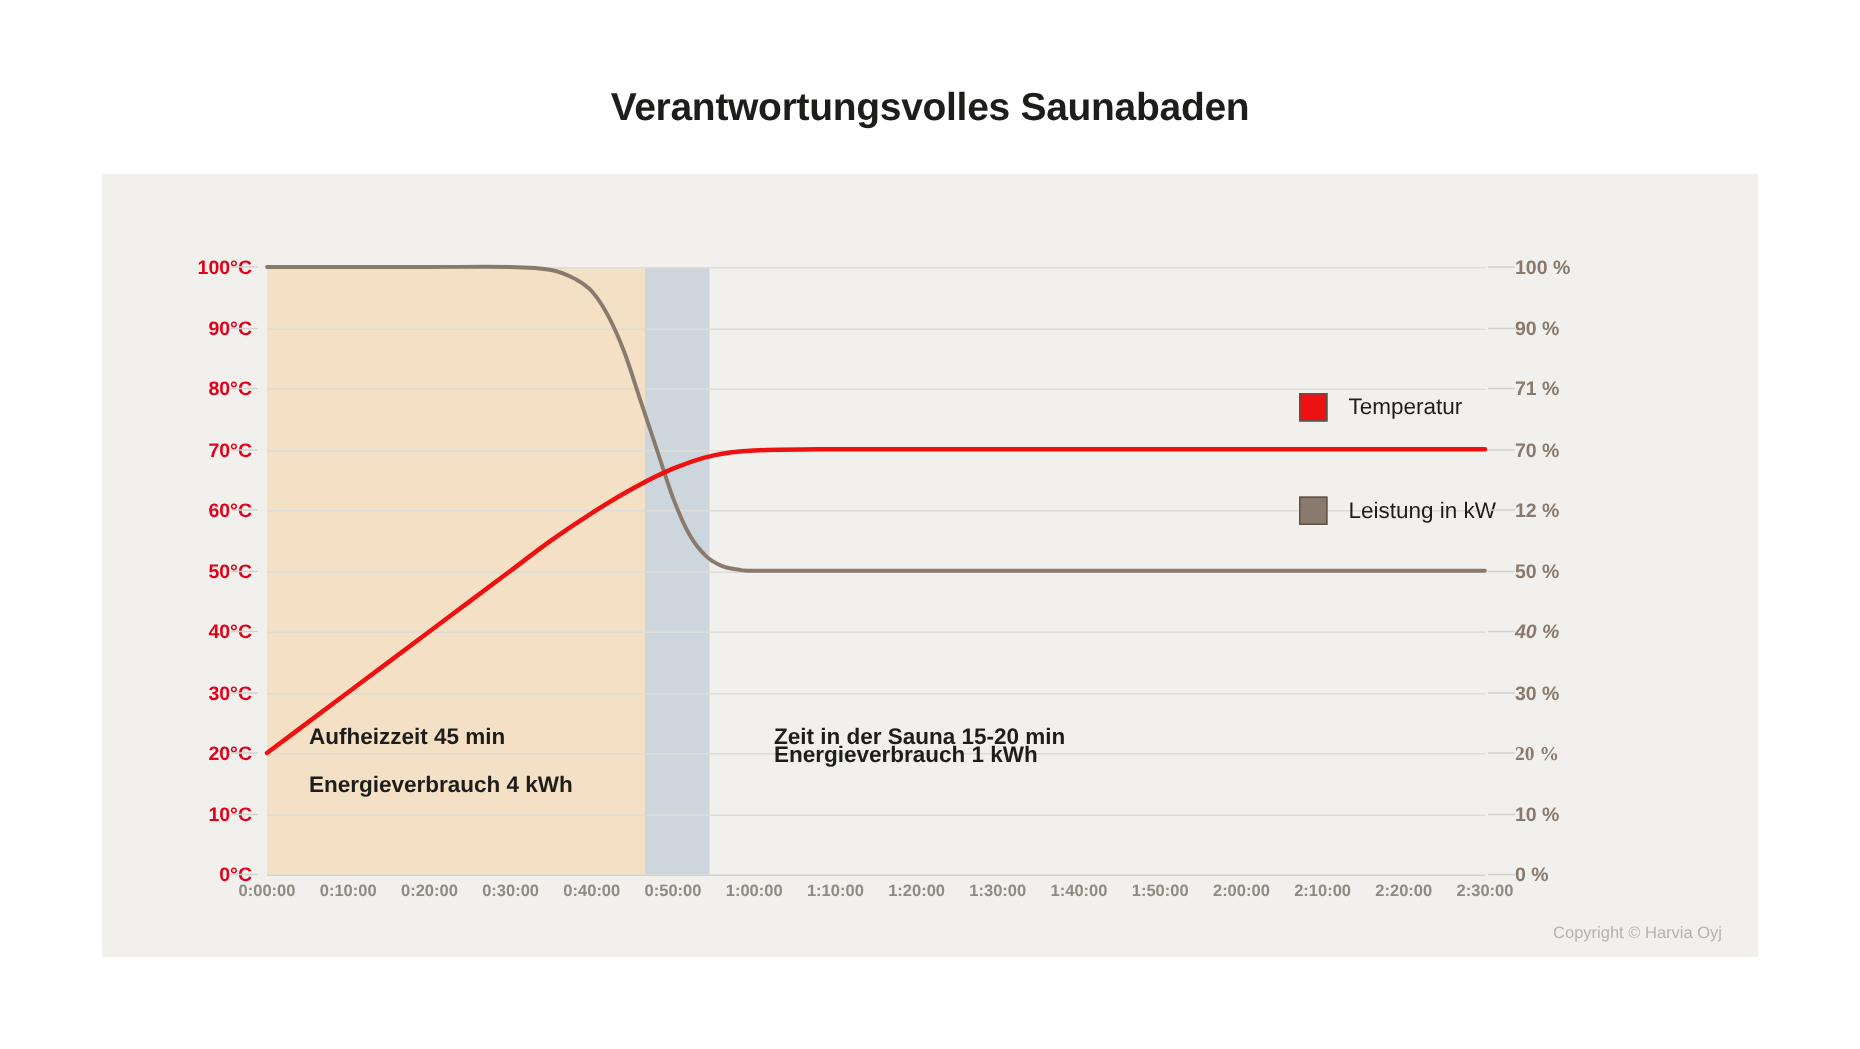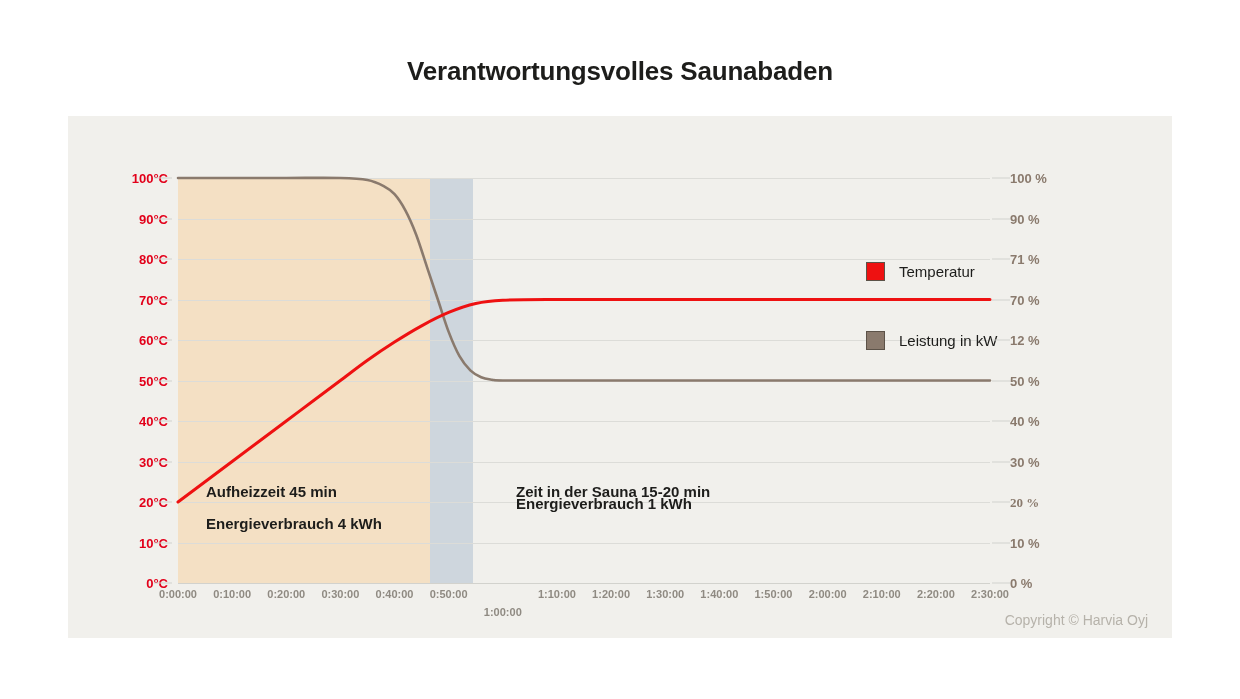--- a/index.html
+++ b/index.html
@@ -164,21 +164,21 @@
     font-weight: bold;
     color: #1d1d1b;
     white-space: nowrap;
   }
   .annotation.big { font-size: 17px; }
 
   .copyright {
     position: absolute;
     right: 24px;
     bottom: 10px;
-    font-size: 14px;
+    font-size: 11px;
     color: #b6b2aa;
     white-space: nowrap;
   }
 </style>
 </head>
 <body>
 
 <div class="chart-title">Verantwortungsvolles Saunabaden</div>
 
 <div class="panel">
@@ -217,37 +217,37 @@
       <div class="axis-label axis-left" style="top: 81px;">80°C</div>
       <div class="axis-label axis-left" style="top: 40.5px;">90°C</div>
       <div class="axis-label axis-left" style="top: 0px;">100°C</div>
     </div>
 
   <div class="y-right-axis" id="y-right-axis">
       <div class="axis-label axis-right" style="top: 405px;">0 %</div>
       <div class="axis-label axis-right" style="top: 364.5px;">10 %</div>
       <div class="axis-label axis-right" style="top: 324px; font-family: Liberation Serif, serif;">20 %</div>
       <div class="axis-label axis-right" style="top: 283.5px;">30 %</div>
-      <div class="axis-label axis-right" style="top: 243px;">40 %</div>
+      <div class="axis-label axis-right" style="top: 243px; font-style: italic;">40 %</div>
       <div class="axis-label axis-right" style="top: 202.5px;">50 %</div>
       <div class="axis-label axis-right" style="top: 162px;">12 %</div>
       <div class="axis-label axis-right" style="top: 121.5px;">70 %</div>
       <div class="axis-label axis-right" style="top: 81px;">71 %</div>
       <div class="axis-label axis-right" style="top: 40.5px;">90 %</div>
       <div class="axis-label axis-right" style="top: 0px;">100 %</div>
     </div>
 
   <div class="x-axis" id="x-axis">
       <div class="x-tick" style="left: 0px;">0:00:00</div>
       <div class="x-tick" style="left: 54.1333px;">0:10:00</div>
       <div class="x-tick" style="left: 108.267px;">0:20:00</div>
       <div class="x-tick" style="left: 162.4px;">0:30:00</div>
       <div class="x-tick" style="left: 216.533px;">0:40:00</div>
       <div class="x-tick" style="left: 270.667px;">0:50:00</div>
-      <div class="x-tick" style="left: 324.8px; margin-top: 18px;">1:00:00</div>
+      <div class="x-tick" style="left: 324.8px;">1:00:00</div>
       <div class="x-tick" style="left: 378.933px;">1:10:00</div>
       <div class="x-tick" style="left: 433.067px;">1:20:00</div>
       <div class="x-tick" style="left: 487.2px;">1:30:00</div>
       <div class="x-tick" style="left: 541.333px;">1:40:00</div>
       <div class="x-tick" style="left: 595.467px;">1:50:00</div>
       <div class="x-tick" style="left: 649.6px;">2:00:00</div>
       <div class="x-tick" style="left: 703.733px;">2:10:00</div>
       <div class="x-tick" style="left: 757.867px;">2:20:00</div>
       <div class="x-tick" style="left: 812px;">2:30:00</div>
     </div>

